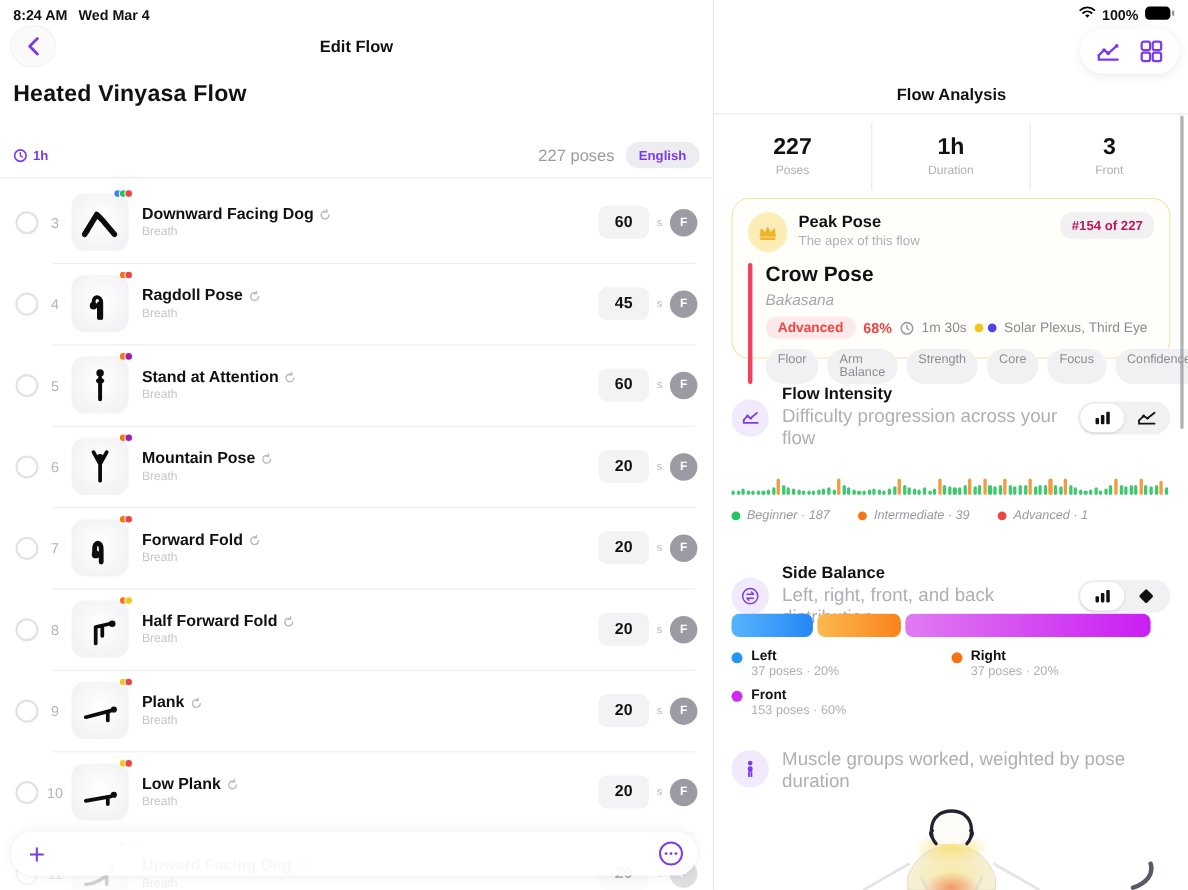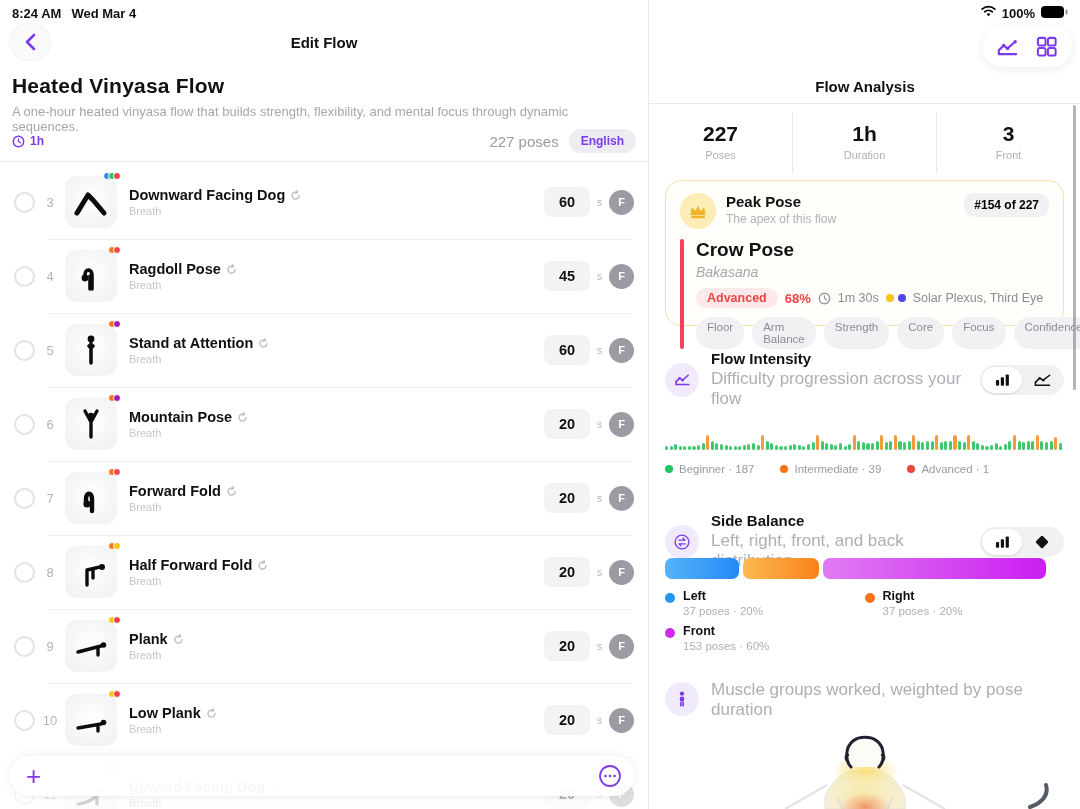--- a/index.html
+++ b/index.html
@@ -65,21 +65,21 @@
   .stat-value { font-size:21px; font-weight:800; }
   .stat-label { font-size:11px; color:#b0b0b7; margin-top:3px; }
 
   
   .peak-card { position:absolute; left:16px; right:16px; top:180px; height:146px; border:1.5px solid #f6e3a4; background:#fffefa; border-radius:16px; padding:12px 14px; }
   .peak-head { display:flex; align-items:flex-start; }
   .crown-circle { width:36px; height:36px; border-radius:50%; background:#fcedb6; display:flex; align-items:center; justify-content:center; flex:0 0 auto; }
   .peak-head-text { margin-left:10px; flex:1; }
   .peak-title { font-size:15px; font-weight:800; }
   .peak-sub { font-size:12px; color:#b0b0b7; margin-top:2px; }
-  .peak-pos-pill { background:#f1f1f4; color:#000000; font-size:12px; font-weight:600; padding:5px 10px; border-radius:10px; }
+  .peak-pos-pill { background:#f1f1f4; color:#be185d; font-size:12px; font-weight:600; padding:5px 10px; border-radius:10px; }
   .peak-body { display:flex; margin-top:10px; }
   .red-bar { width:4px; border-radius:2px; background:#f43f5e; flex:0 0 auto; }
   .peak-content { margin-left:12px; }
   .pose-name { font-size:19px; font-weight:800; }
   .sanskrit { font-size:14px; font-style:italic; color:#a6a6ad; margin-top:3px; }
   .peak-meta { display:flex; align-items:center; gap:7px; margin-top:8px; font-size:12.5px; color:#8c8c93; }
   .level-pill { background:#fde9e9; color:#ef4444; font-weight:700; font-size:12.5px; padding:3px 11px; border-radius:999px; }
   .pct { color:#ef4444; font-weight:800; font-size:13px; }
   .dot { width:8px; height:8px; border-radius:50%; display:inline-block; }
   .tags-row { display:flex; gap:8px; margin-top:9px; }
@@ -94,21 +94,21 @@
   .toggle { background:#f1f1f4; border-radius:999px; height:30px; display:flex; align-items:center; padding:2px; }
   .tseg { width:40px; height:26px; border-radius:999px; display:flex; align-items:center; justify-content:center; cursor:pointer; }
   .tseg.sel { background:#fff; box-shadow:0 1px 3px rgba(0,0,0,.12); }
 
   
   .bars-wrap { position:absolute; left:16px; right:18px; top:430px; height:20px; display:flex; align-items:flex-end; gap:1.5px; }
   .bar { flex:1; border-radius:2px; }
   .bar.g { background:#3fc96f; }
   .bar.o { background:#f79a3d; }
   .int-legend { position:absolute; left:16px; top:463px; display:flex; gap:26px; font-size:11.5px; color:#9a9aa1; align-items:center; }
-  .li { display:flex; align-items:center; gap:6px; }
+  .li { display:flex; align-items:center; gap:6px;font-style:italic; }
 
   
   .balance-bar { position:absolute; left:16px; right:26px; top:558px; height:21px; display:flex; gap:4px; }
   .bseg { height:100%; border-radius:7px; }
   .bal-legend { position:absolute; left:16px; right:16px; top:589px; display:grid; grid-template-columns:1fr 1fr; row-gap:7px; }
   .bl-item { display:flex; align-items:flex-start; gap:8px; }
   .bl-dot { width:10px; height:10px; border-radius:50%; margin-top:4px; flex:0 0 auto; }
   .bl-name { font-size:12.5px; font-weight:700; }
   .bl-detail { font-size:11.5px; color:#aeaeb5; margin-top:2px; }
 
@@ -144,21 +144,20 @@
 
   <div class="left-panel">
     <div class="back-btn">
       <svg width="12" height="18" viewBox="0 0 12 18">
           <path d="M10 2 L3 9 L10 16" stroke="#7c3aed" stroke-width="2.6" fill="none" stroke-linecap="round" stroke-linejoin="round"></path>
         </svg>
     </div>
     <div class="nav-title">Edit Flow</div>
 
     <div class="flow-title">Heated Vinyasa Flow</div>
-    <div class="flow-desc">A one-hour heated vinyasa flow that builds strength, flexibility, and mental focus through dynamic sequences.</div>
 
     <div class="meta-row">
       <span class="duration-chip">
         <svg width="13" height="13" viewBox="0 0 14 14">
             <circle cx="7" cy="7" r="5.6" stroke="#7c3aed" stroke-width="1.6" fill="none"></circle>
             <path d="M7 4.2 V7 L9 8.4" stroke="#7c3aed" stroke-width="1.4" fill="none" stroke-linecap="round"></path>
           </svg>
         <span>1h</span>
       </span>
       <span class="meta-spacer"></span>

